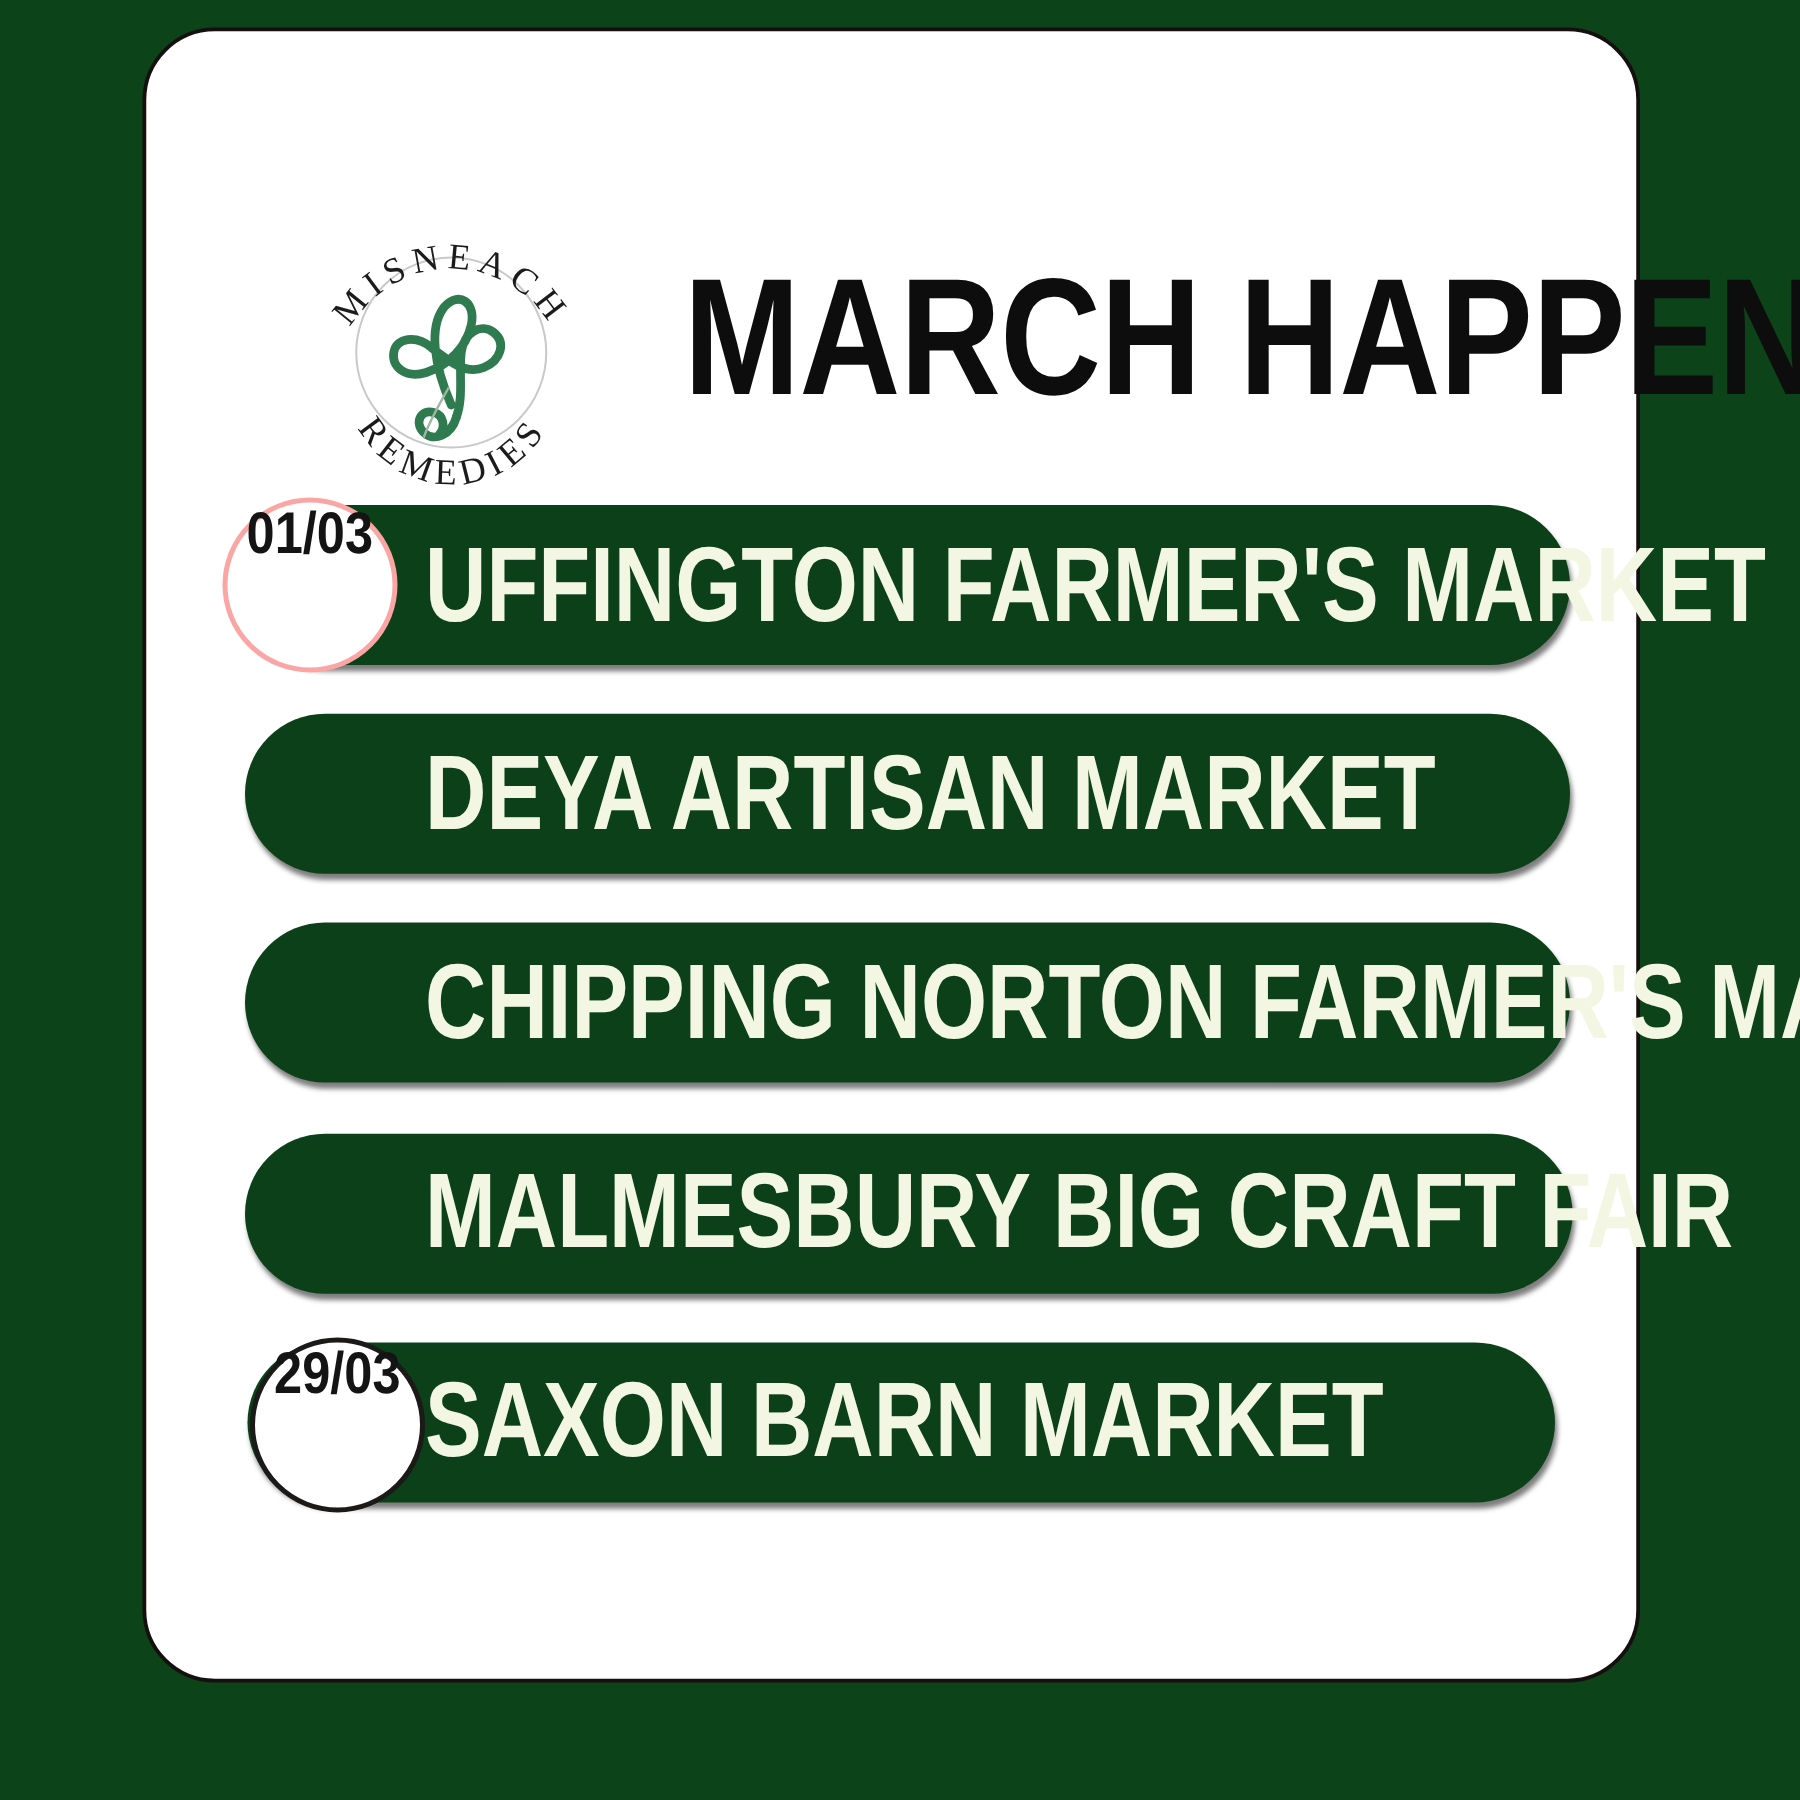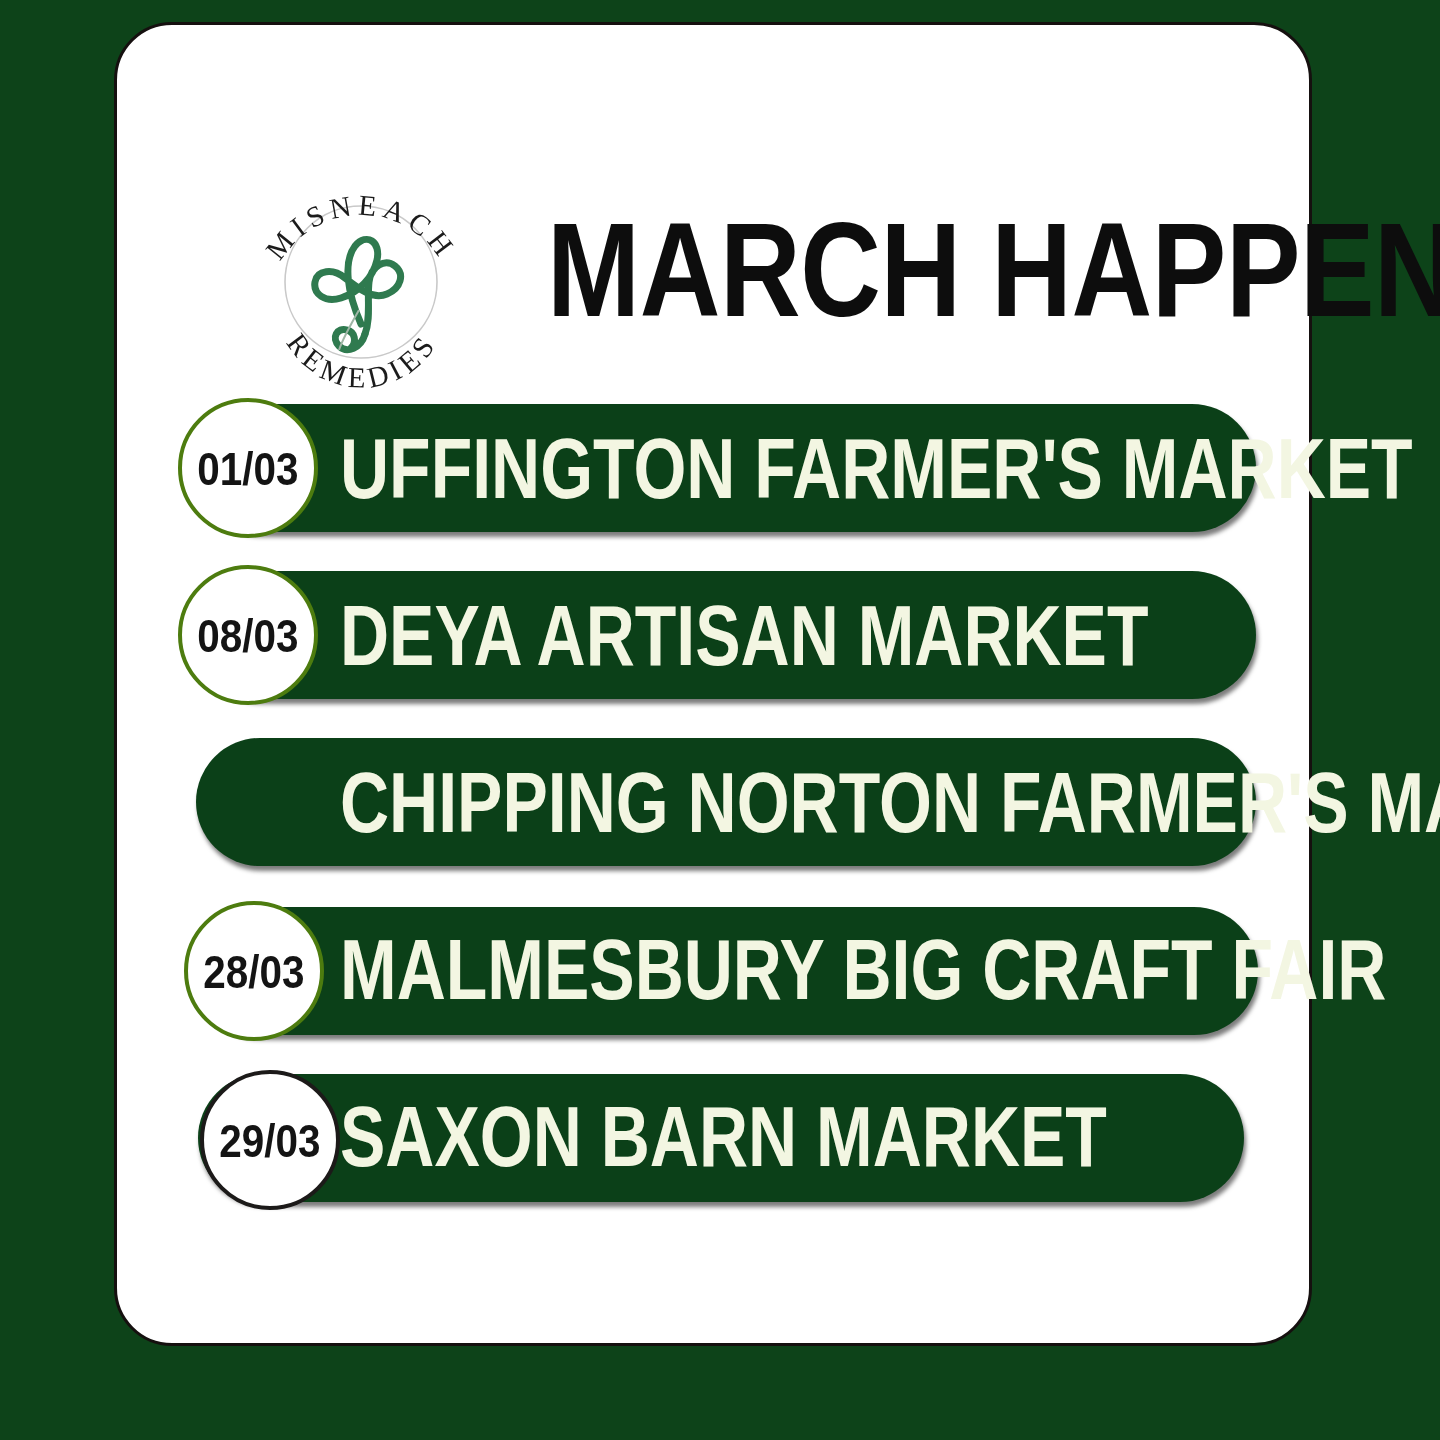--- a/index.html
+++ b/index.html
@@ -106,24 +106,23 @@
   }
 
   .badge {
     position: absolute;
     top: 0;
     left: 178px;
     width: 140px;
     height: 140px;
     border-radius: 50%;
     background: #ffffff;
-    border: 4px solid #4d7c0f;
+    border: 4px solid #fca5a5;
     box-sizing: border-box;
     display: flex;
-    align-items: center;
     justify-content: center;
     z-index: 3;
   }
   .badge-text {
     font-family: "Liberation Sans Narrow", "Liberation Sans", sans-serif;
     font-weight: 700;
     font-size: 47px;
     line-height: 1;
     color: #141414;
     transform: scaleX(0.86);
@@ -188,36 +187,30 @@
       <div class="pill" style="background: rgb(11, 64, 24);"></div>
       <div class="event-label" style="color: rgb(243, 246, 226);">UFFINGTON FARMER'S MARKET</div>
       <div class="badge">
         <span class="badge-text">01/03</span>
       </div>
     </div>
 
     <div class="event-row row-1">
       <div class="pill" style="background: rgb(11, 64, 24);"></div>
       <div class="event-label" style="color: rgb(243, 246, 226);">DEYA ARTISAN MARKET</div>
-      <div class="badge">
-        <span class="badge-text">08/03</span>
-      </div>
     </div>
 
     <div class="event-row row-2">
       <div class="pill" style="background: rgb(11, 64, 24);"></div>
       <div class="event-label" style="color: rgb(243, 246, 226);">CHIPPING NORTON FARMER'S MARKET</div>
     </div>
 
     <div class="event-row row-3">
       <div class="pill" style="background: rgb(11, 64, 24);"></div>
       <div class="event-label" style="color: rgb(243, 246, 226);">MALMESBURY BIG CRAFT FAIR</div>
-      <div class="badge">
-        <span class="badge-text">28/03</span>
-      </div>
     </div>
 
     <div class="event-row row-4">
       <div class="pill" style="background: rgb(11, 64, 24);"></div>
       <div class="event-label" style="color: rgb(243, 246, 226);">SAXON BARN MARKET</div>
       <div class="badge">
         <span class="badge-text">29/03</span>
       </div>
     </div>
 

